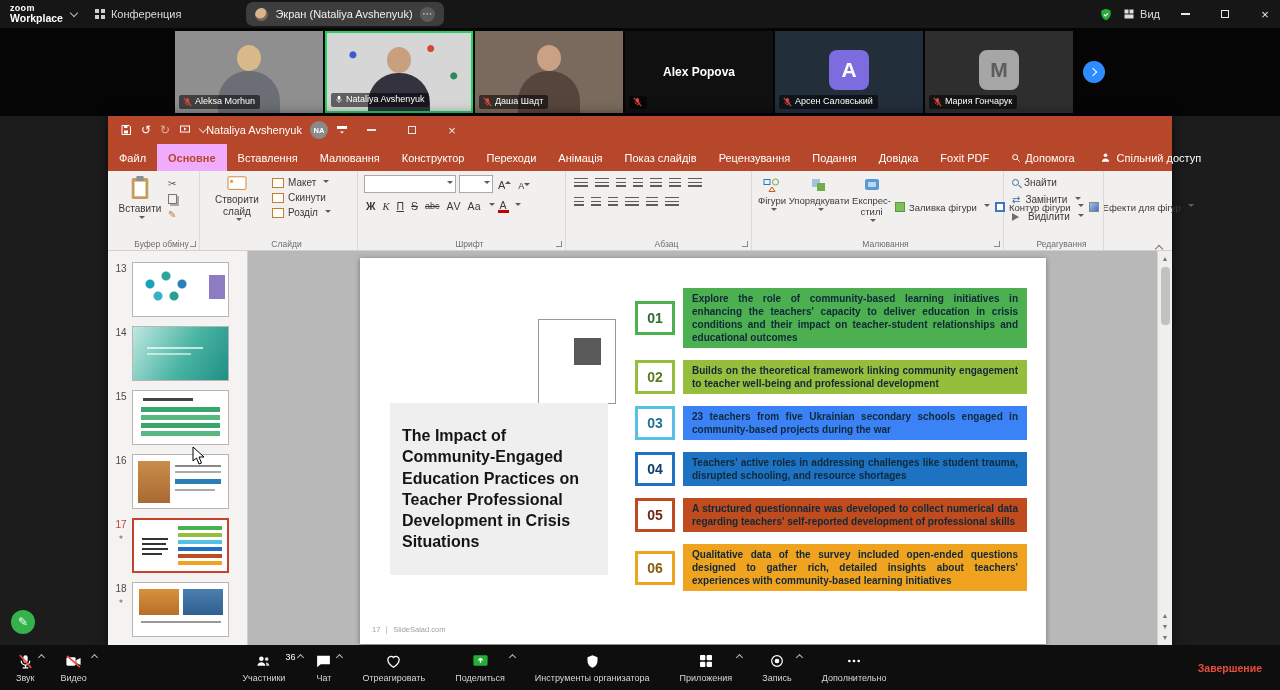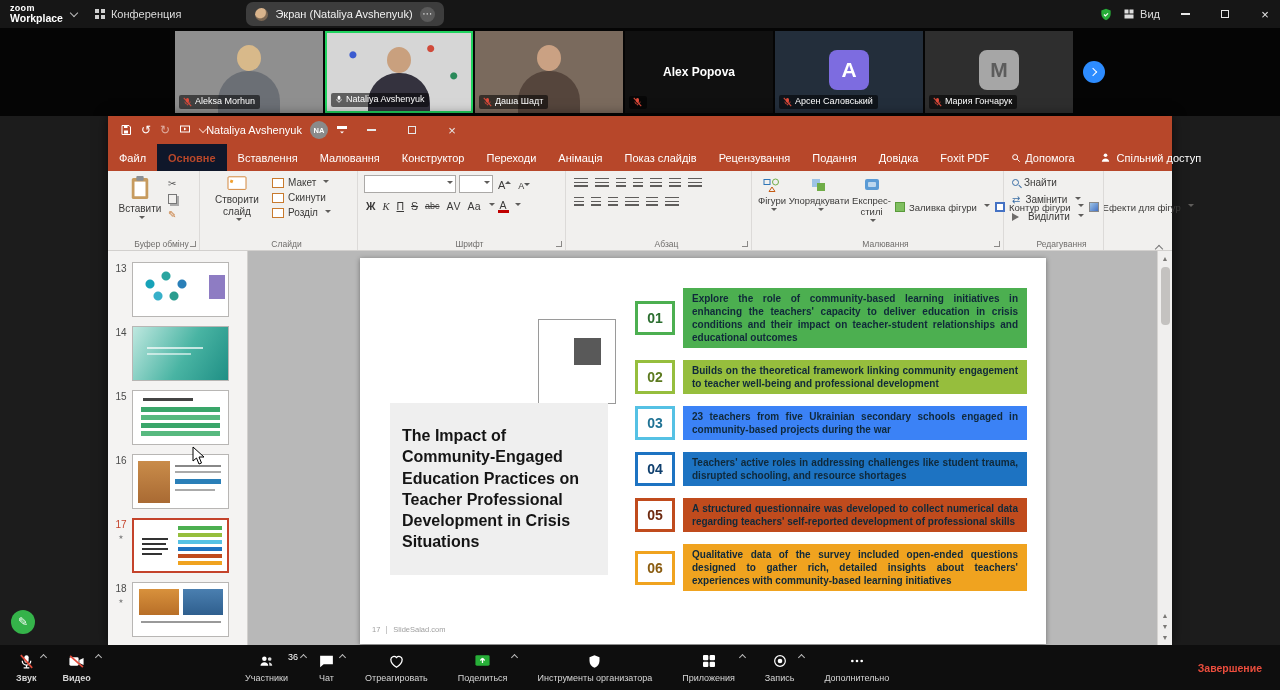--- a/index.html
+++ b/index.html
@@ -55,21 +55,21 @@
   .qat { display:flex; align-items:center; gap:9px; margin-left:12px; }
   .qicon { display:flex; align-items:center; font-size:12px; line-height:1; color:#fff; }
   .qicon.dim { opacity:.55; }
   .ppt-title { flex:1; text-align:center; font-size:11px; color:#fff; white-space:nowrap; overflow:hidden; }
   .ppt-tb-right { display:flex; align-items:center; gap:8px; margin-right:2px; }
   .na-badge { width:18px; height:18px; border-radius:50%; background:#8a8a8a; color:#fff; font-size:7.5px; font-weight:bold; display:flex; align-items:center; justify-content:center; }
   .ppt-tb .wbtn { width:32px; height:28px; }
 
   .ppt-tabs { height:27px; background:#b7472a; display:flex; align-items:stretch; font-size:11px; color:#fff; }
   .ptab { display:flex; align-items:center; padding:0 11px; white-space:nowrap; gap:4px; }
-  .ptab.sel { background:#0f172a; color:#b7472a; font-weight:bold; }
+  .ptab.sel { background:#f0abfc; color:#b7472a; font-weight:bold; }
   .share-btn { margin-left:auto; display:flex; align-items:center; gap:6px; padding:0 14px; white-space:nowrap; }
 
   .ribbon { height:80px; background:#f1f0ee; border-bottom:1px solid #d2d0ce; display:flex; position:relative; }
   .rg { position:relative; border-right:1px solid #dcdad8; padding:4px 6px 14px 6px; flex:none; }
   .rlabel { position:absolute; left:16px; right:0; bottom:1px; text-align:center; font-size:8.5px; color:#6f6d6b; white-space:nowrap; }
   .dlg { position:absolute; right:3px; bottom:3px; width:6px; height:6px; border-right:1.2px solid #8a8886; border-bottom:1.2px solid #8a8886; }
   .dd { display:inline-block; width:0; height:0; border:3px solid transparent; border-top-color:#5f5d5b; margin-left:3px; vertical-align:middle; }
 
   .rg-clip { width:92px; display:flex; }
   .paste-big { display:flex; flex-direction:column; align-items:center; gap:2px; font-size:10px; color:#3b3a39; width:52px; }
@@ -176,21 +176,21 @@
   .sfooter { position:absolute; left:12px; bottom:10px; font-size:7.5px; color:#a0a0a0; display:flex; align-items:center; gap:6px; }
   .sf-div { width:1px; height:8px; background:#c8c8c8; }
 
   .vscroll { width:15px; background:#f0efee; border-left:1px solid #d5d3d1; display:flex; flex-direction:column; align-items:center; padding:2px 0; }
   .vs-arrow { font-size:7px; color:#7a7876; line-height:1; padding:2px 0; }
   .vs-thumb { width:9px; height:58px; background:#c4c2c0; border-radius:4px; margin-top:3px; }
   .vs-spacer { flex:1; }
 
   
   .ztoolbar { position:absolute; left:0; top:645px; width:1280px; height:45px; background:#0e0e0e; display:flex; align-items:center; z-index:60; }
-  .zt-left { display:flex; gap:26px; margin-left:16px;font-weight:bold; }
+  .zt-left { display:flex; gap:26px; margin-left:16px; }
   .zt-center { display:flex; gap:30px; margin:0 auto; }
   .zt-item { display:flex; flex-direction:column; align-items:center; gap:3px; position:relative; }
   .zt-ic { height:18px; display:flex; align-items:center; justify-content:center; }
   .zt-label { font-size:9px; color:#d6d6d6; white-space:nowrap; }
   .zt-caret { position:absolute; top:3px; right:-10px; width:5px; height:5px; border-left:1.3px solid #bbb; border-top:1.3px solid #bbb; transform:rotate(45deg); }
   .zt-badge { position:absolute; top:0; right:-10px; font-size:9px; color:#fff; }
   .zt-end { margin-left:auto; margin-right:18px; font-size:10.5px; color:#eb4d3d; font-weight:bold; }
   .pencil-btn { position:absolute; left:11px; top:610px; width:24px; height:24px; border-radius:50%; background:#35b34a; color:#fff; display:flex; align-items:center; justify-content:center; font-size:12px; z-index:70; }
   .cursor { position:absolute; left:192px; top:446px; z-index:100; }
 </style>

